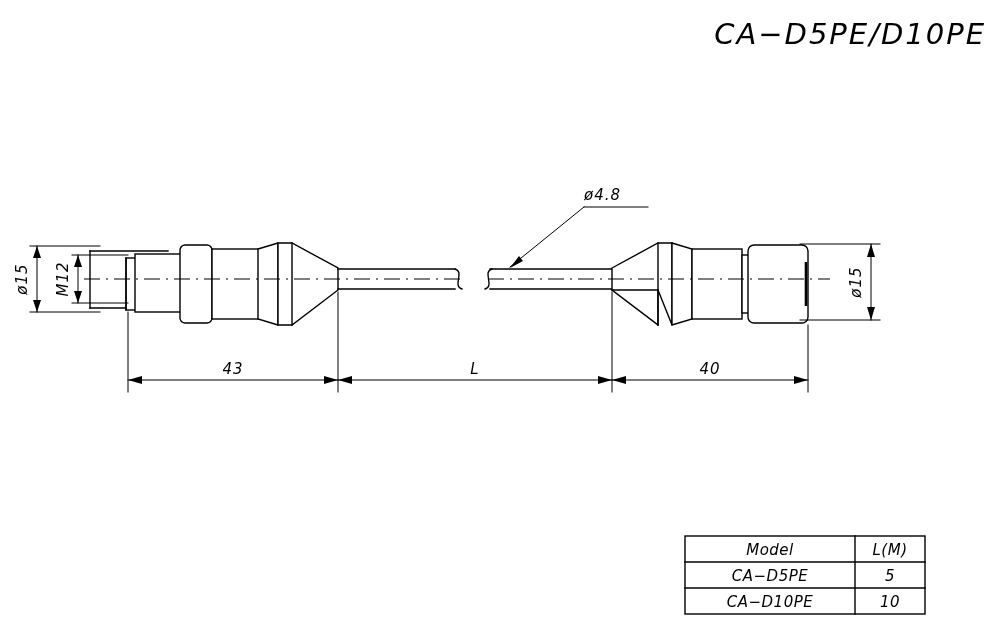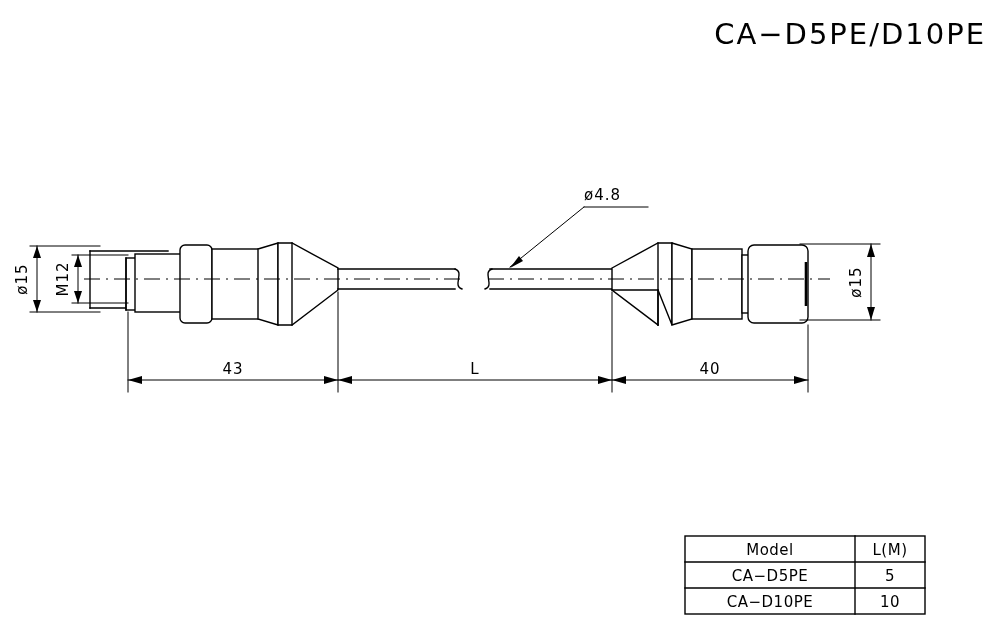--- a/index.html
+++ b/index.html
@@ -13,20 +13,21 @@
     position: relative;
     font-family: "Liberation Sans", sans-serif;
     overflow: hidden;
   }
   #drawing-root {
     position: absolute;
     left: 0;
     top: 0;
     width: 1000px;
     height: 624px;
+    font-style: italic;
   }
   svg.cad {
     position: absolute;
     left: 0;
     top: 0;
     width: 1000px;
     height: 624px;
     display: block;
   }
   .cad text {

